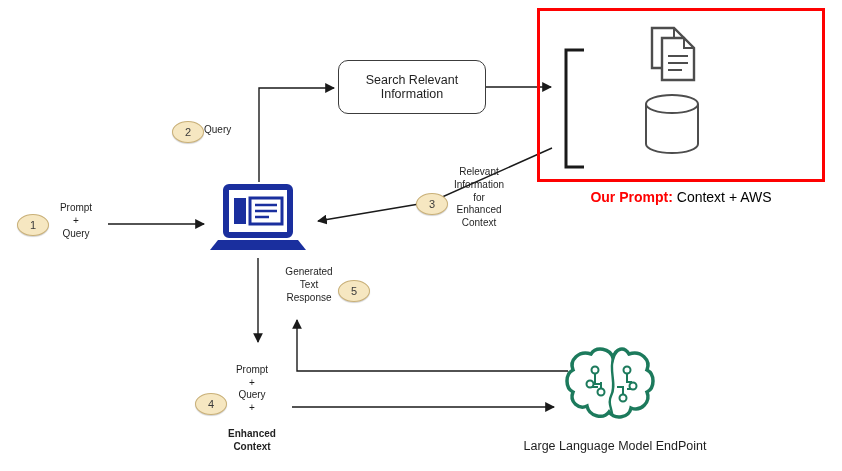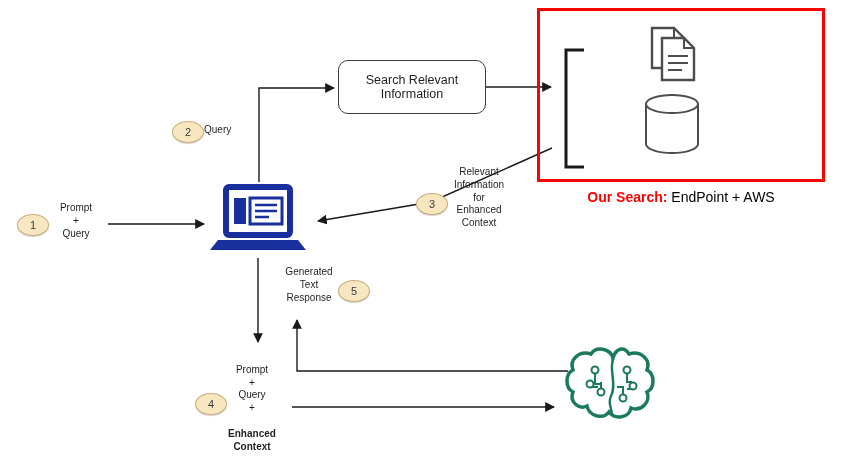--- a/index.html
+++ b/index.html
@@ -84,21 +84,21 @@
     <path fill="none" stroke="#4d4d4d" stroke-width="2.2" d="M30 32 H50 M30 39 H50 M30 46 H44"></path>
   </svg>
 
   <svg class="icon-abs db-icon" width="60" height="66" viewBox="0 0 60 66">
     <path class="gray-stroke" stroke-width="2" d="M4 12 V52 A26 9 0 0 0 56 52 V12"></path>
     <ellipse class="gray-stroke" stroke-width="2" cx="30" cy="12" rx="26" ry="9"></ellipse>
   </svg>
 
 
   <div class="focus-label">
-    <span class="hl">Our Search:</span><span> EndPoint + AWS</span>
+    <span class="hl">Our Prompt:</span><span> Context + AWS</span>
   </div>
 
   <div class="search-box">Search Relevant
 Information</div>
 
   <svg class="icon-abs laptop" width="96" height="70" viewBox="0 0 96 70">
     <rect class="lp-stroke" x="16" y="3" width="64" height="48" rx="3" stroke-width="6" fill="#fff"></rect>
     <rect class="lp-fill" x="24" y="14" width="12" height="26"></rect>
     <rect class="lp-stroke" x="40" y="14" width="32" height="26" stroke-width="3"></rect>
     <path class="lp-stroke" stroke-width="2.4" d="M45 21 H67 M45 27 H67 M45 33 H59"></path>
@@ -110,20 +110,21 @@
     <path class="br-stroke" stroke-width="2.4" d="M50 18 C46 32 54 44 48 56 C44 64 50 70 49 76"></path>
     <path class="br-stroke" stroke-width="2" d="M32 34 v10 h5 M64 34 v8 h5 M60 55 v-8 h-6 M38 49 v-7 M27 47 h8 M70 49 h-6"></path>
     <circle class="br-node" stroke-width="2" cx="32" cy="30" r="3.5"></circle>
     <circle class="br-node" stroke-width="2" cx="38" cy="52" r="3.5"></circle>
     <circle class="br-node" stroke-width="2" cx="27" cy="44" r="3.5"></circle>
     <circle class="br-node" stroke-width="2" cx="64" cy="30" r="3.5"></circle>
     <circle class="br-node" stroke-width="2" cx="70" cy="46" r="3.5"></circle>
     <circle class="br-node" stroke-width="2" cx="60" cy="58" r="3.5"></circle>
   </svg>
 
+  <div class="label llm-label">Large Language Model EndPoint</div>
 
   <div class="badge" style="left:17px;top:214px;">1</div>
   <div class="badge" style="left:172px;top:121px;">2</div>
   <div class="badge" style="left:416px;top:193px;">3</div>
   <div class="badge" style="left:195px;top:393px;">4</div>
   <div class="badge" style="left:338px;top:280px;">5</div>
 
   <div class="label label-s1">Prompt
 +
 Query</div>

